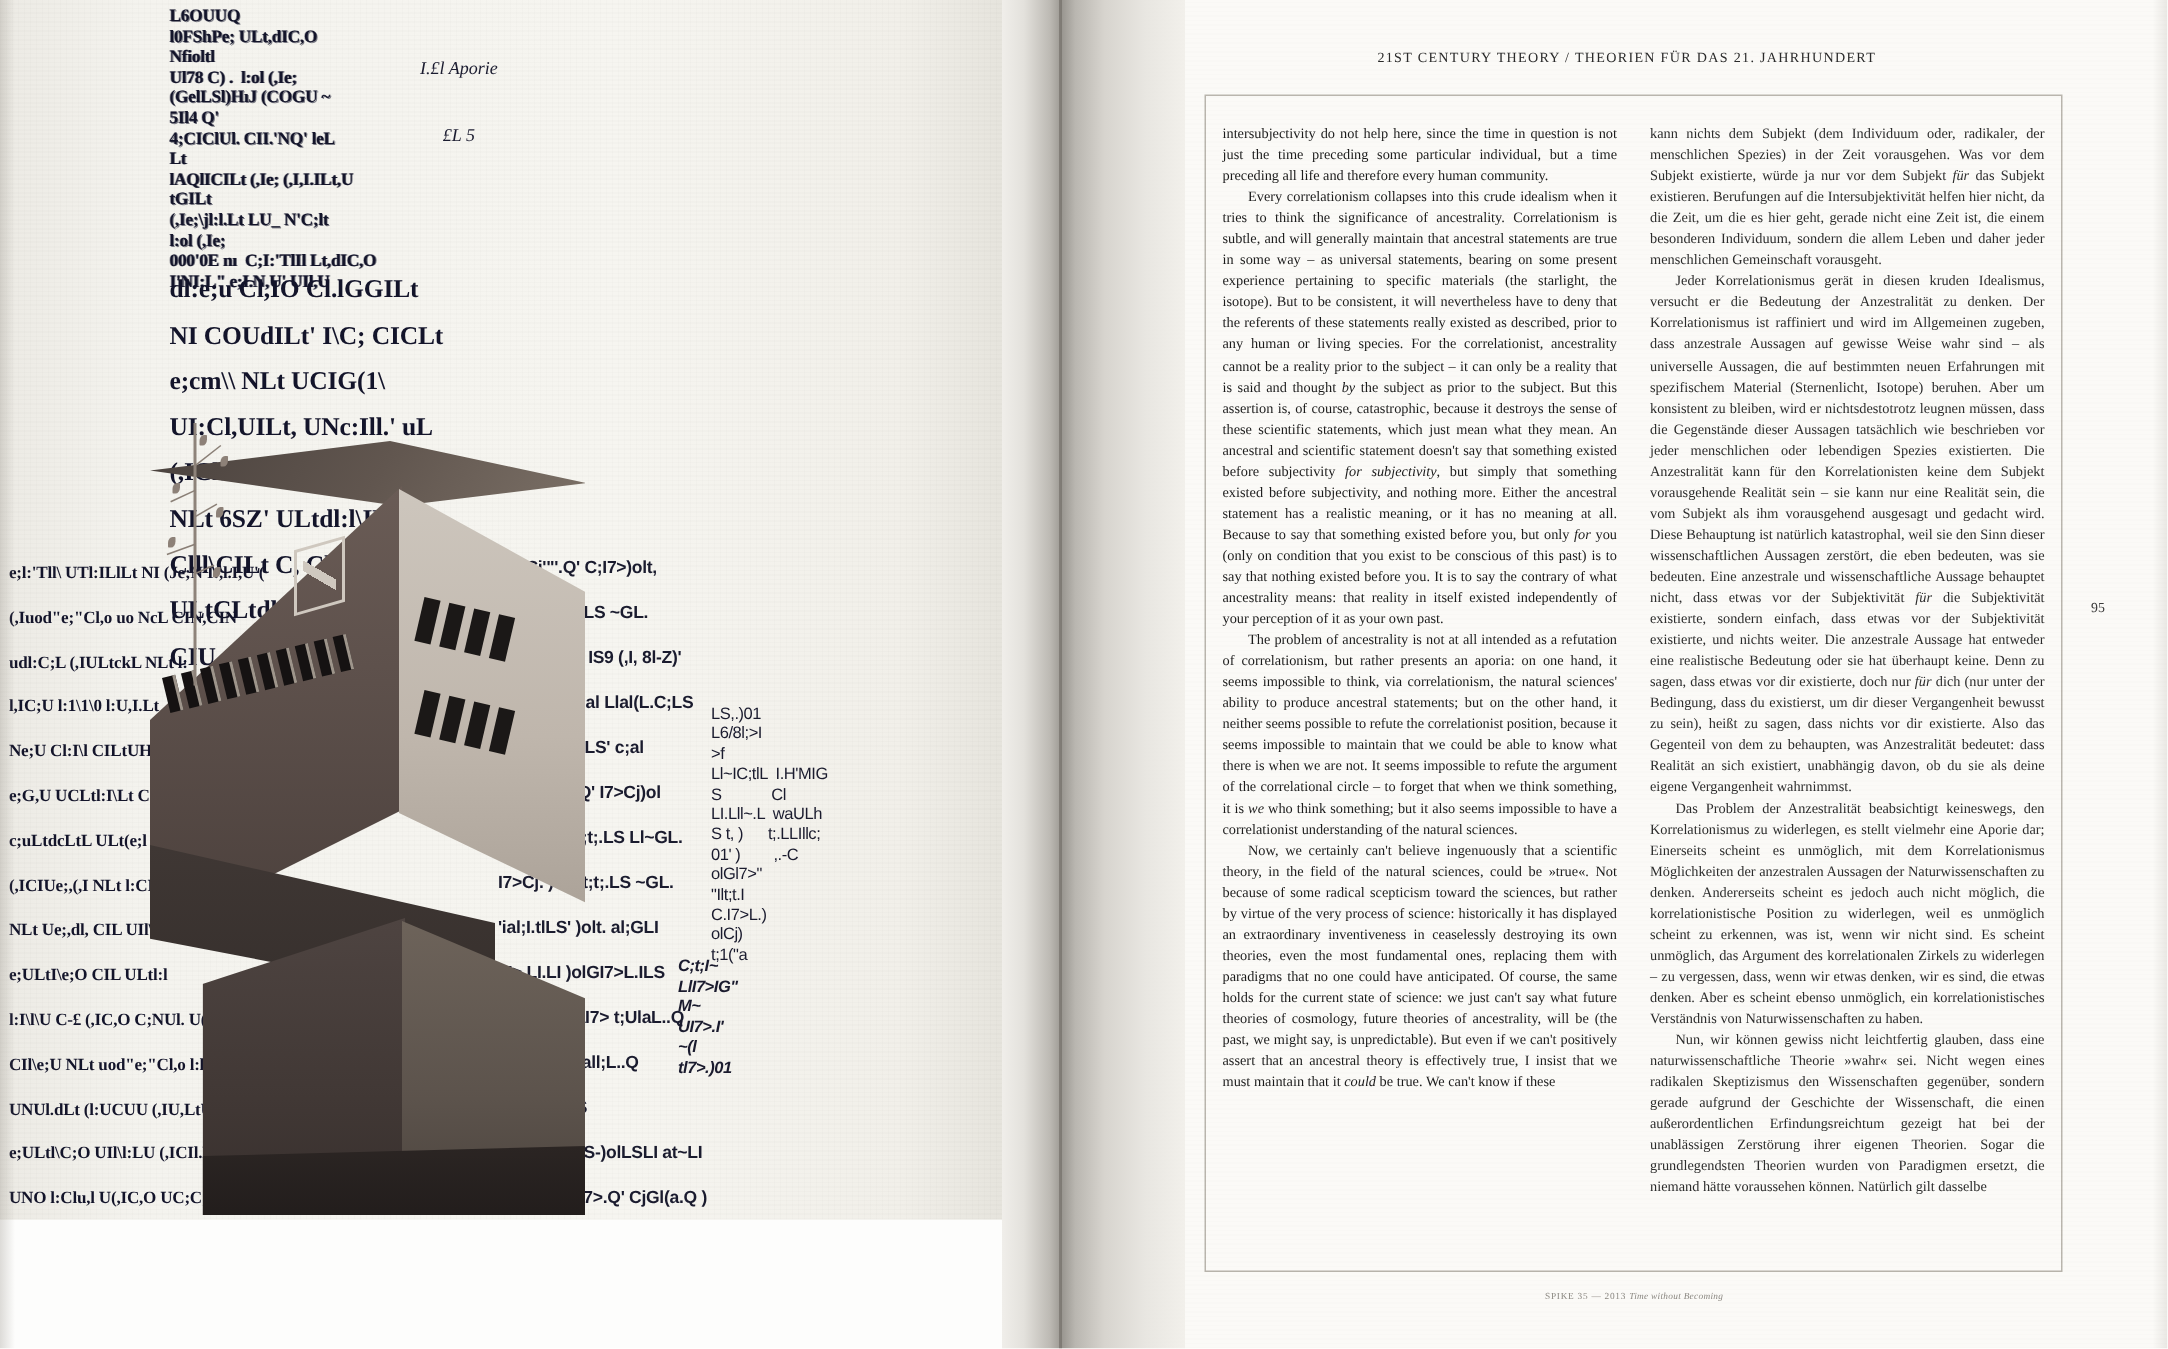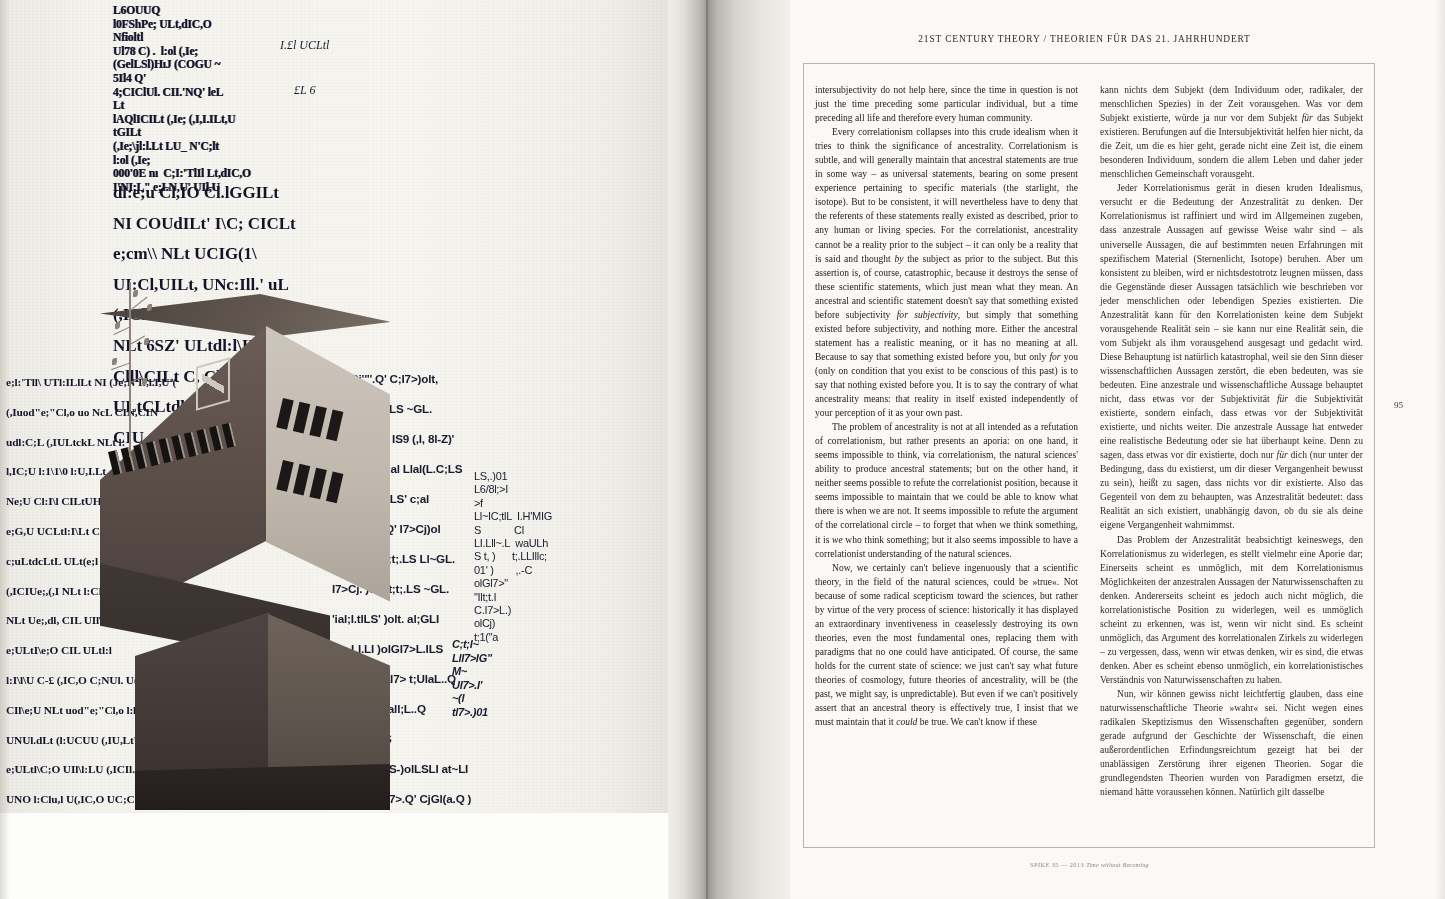--- a/index.html
+++ b/index.html
@@ -356,22 +356,22 @@
 4;CIClUl. CII.'NQ' leL
 Lt
 lAQlICILt (,Ie; (,I,I.ILt,U
 tGILt
 (,Ie;\jl:l.Lt LU_ N'C;lt
 l:ol (,Ie;
 000'0E nı  C;I:'TlIl Lt,dIC,O
 I'NI:L" e;I.N,U' UIl,U</span></div>
 
     <div class="garble" id="garble-topright">
-      <div>I.£l UCLtl</div>
-      <div>£L 6</div>
+      <div>I.£l Aporie</div>
+      <div>£L 5</div>
     </div>
 
     <div class="garble" id="garble-listA">dl:e;u Cl,IO Cl.lGGILt
 NI COUdILt' I\C; CICLt
 e;cm\\ NLt UCIG(1\
 UI:Cl,UILt, UNc:Ill.' uL
 (,ICl.I l:(,ICLt IDOZ
 NLt 6SZ' ULtdl:l\ILt
 Clll\CILt C, Cl,L, Mo
 ULtCLtdl NI:C,O

